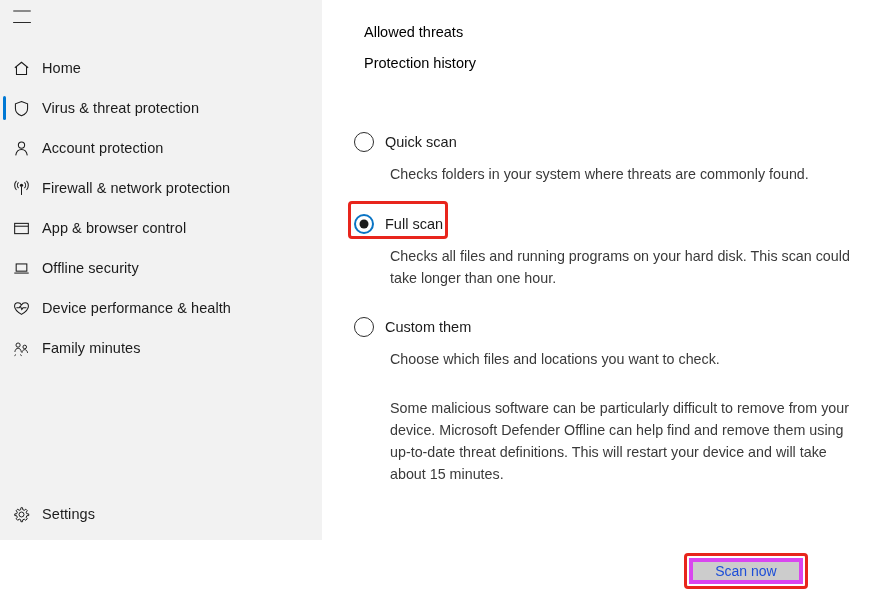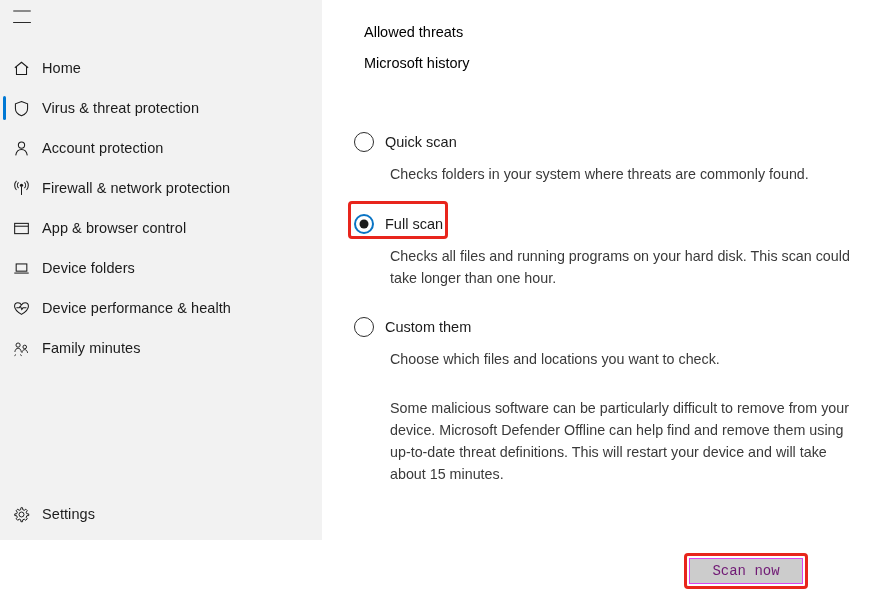--- a/index.html
+++ b/index.html
@@ -182,24 +182,24 @@
     border-radius: 4px;
     display: flex;
     align-items: center;
     justify-content: center;
     padding: 2px;
   }
   .scan-now-btn {
     width: 100%;
     height: 100%;
     background: #cccccc;
-    border: 1px solid #d946ef;
-    font-family: Liberation Mono, monospace;
+    border: 4px solid #d946ef;
+    font-family: Liberation Sans, sans-serif;
     font-size: 14px;
-    color: #701a75;
+    color: #1d4ed8;
     cursor: pointer;
     display: flex;
     align-items: center;
     justify-content: center;
     line-height: 1;
   }
 
   
   .gap-a { height: 23px; }
   .gap-b { height: 22px; }
@@ -278,21 +278,21 @@
       </div>
 
       <div class="nav-item">
 
         <span class="nav-icon">
           <svg width="19" height="19" viewBox="0 0 20 20" fill="none" stroke="#1b1b1b" stroke-width="1.1">
             <rect x="4.4" y="5.2" width="11.2" height="7.6"></rect>
             <path d="M2.4 14.8 H17.6"></path>
           </svg>
         </span>
-        <span class="nav-label">Device folders</span>
+        <span class="nav-label">Offline security</span>
       </div>
 
       <div class="nav-item">
 
         <span class="nav-icon">
           <svg width="19" height="19" viewBox="0 0 20 20" fill="none" stroke="#1b1b1b" stroke-width="1.1">
             <path d="M10 16.2 C10 16.2 2.7 11.8 2.7 7.6 C2.7 5.3 4.4 4 6.2 4 C7.8 4 9.3 5 10 6.3 C10.7 5 12.2 4 13.8 4 C15.6 4 17.3 5.3 17.3 7.6 C17.3 11.8 10 16.2 10 16.2 Z"></path>
             <path d="M4.6 9.3 H7.6 L8.8 7.4 L10.3 11.1 L11.6 9.3 H15.2"></path>
           </svg>
         </span>
@@ -323,21 +323,21 @@
         </svg>
       </span>
       <span class="nav-label">Settings</span>
     </div>
   </div>
 
   <div class="main">
 
     <div class="links">
       <a class="link" href="#">Allowed threats</a>
-      <a class="link" href="#">Microsoft history</a>
+      <a class="link" href="#">Protection history</a>
     </div>
 
     <div class="options">
 
       <div class="option">
         <div class="opt-head">
           <span class="radio"></span>
           <span class="opt-title">Quick scan</span>
         </div>
         <div class="opt-desc">Checks folders in your system where threats are commonly found.</div>

